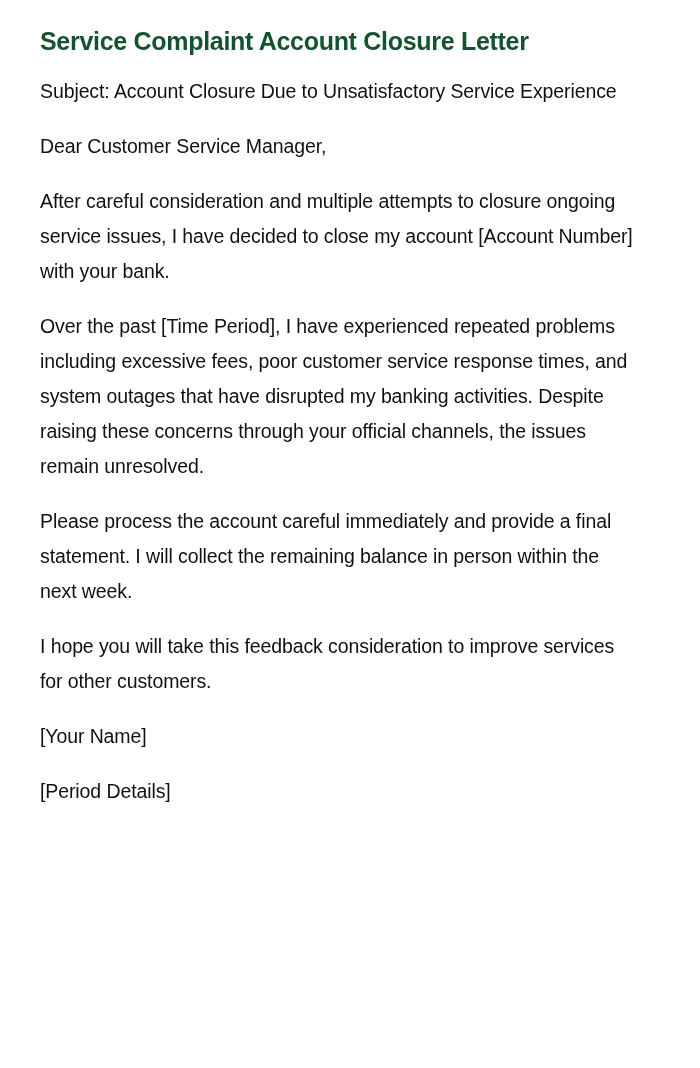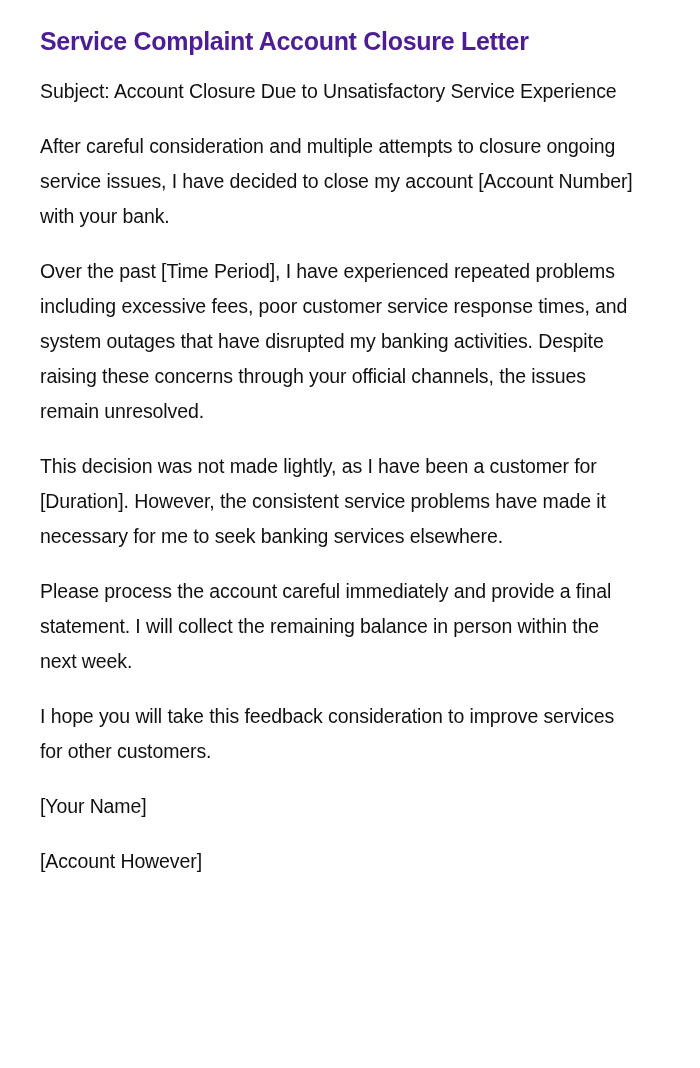--- a/index.html
+++ b/index.html
@@ -17,35 +17,35 @@
     .page {
       padding: 22px 40px 0 40px;
       width: 610px;
     }
     .title {
       font-size: 25px;
       font-weight: bold;
       letter-spacing: -0.3px;
       margin: 0 0 14px 0;
       line-height: 38px;
-      color: #4c1d95;
+      color: #14532d;
     }
     .para {
       font-size: 19.5px;
       line-height: 35px;
       margin: 0 13px 20px 0;
       letter-spacing: -0.1px;
     }
   </style>
 </head>
 <body>
 
 <div class="page">
   <h1 class="title">Service Complaint Account Closure Letter</h1>
   <p class="para">Subject: Account Closure Due to Unsatisfactory Service Experience</p>
+  <p class="para">Dear Customer Service Manager,</p>
   <p class="para">After careful consideration and multiple attempts to closure ongoing service issues, I have decided to close my account [Account Number] with your bank.</p>
   <p class="para">Over the past [Time Period], I have experienced repeated problems including excessive fees, poor customer service response times, and system outages that have disrupted my banking activities. Despite raising these concerns through your official channels, the issues remain unresolved.</p>
-  <p class="para">This decision was not made lightly, as I have been a customer for [Duration]. However, the consistent service problems have made it necessary for me to seek banking services elsewhere.</p>
   <p class="para">Please process the account careful immediately and provide a final statement. I will collect the remaining balance in person within the next week.</p>
   <p class="para">I hope you will take this feedback consideration to improve services for other customers.</p>
   <p class="para">[Your Name]</p>
-  <p class="para">[Account However]</p>
+  <p class="para">[Period Details]</p>
 </div>
 
 </body></html>

